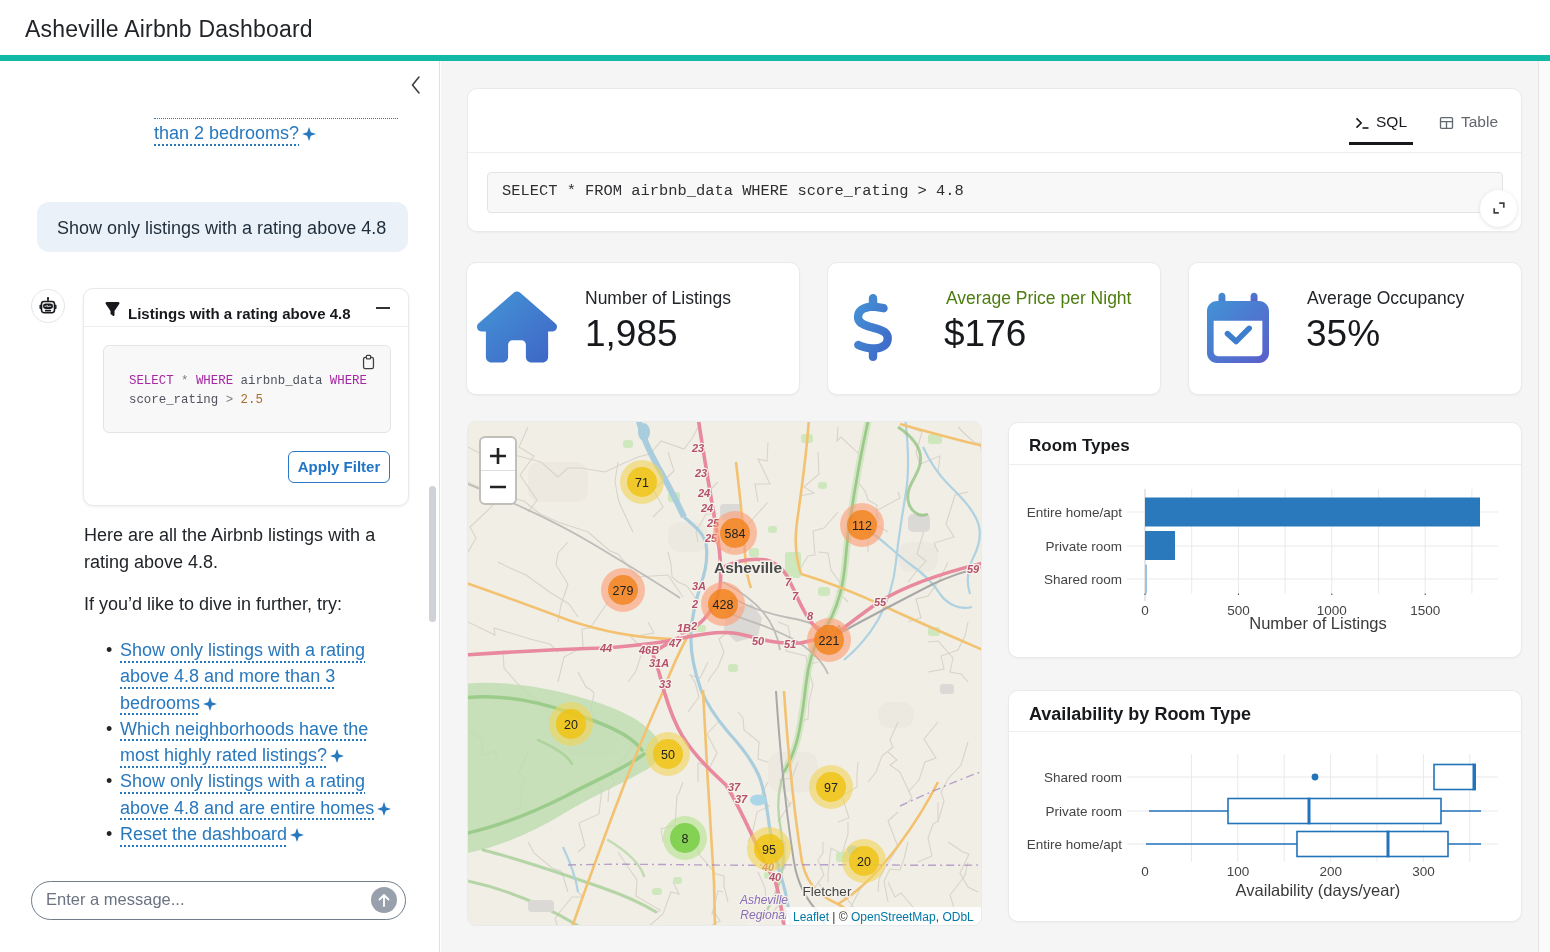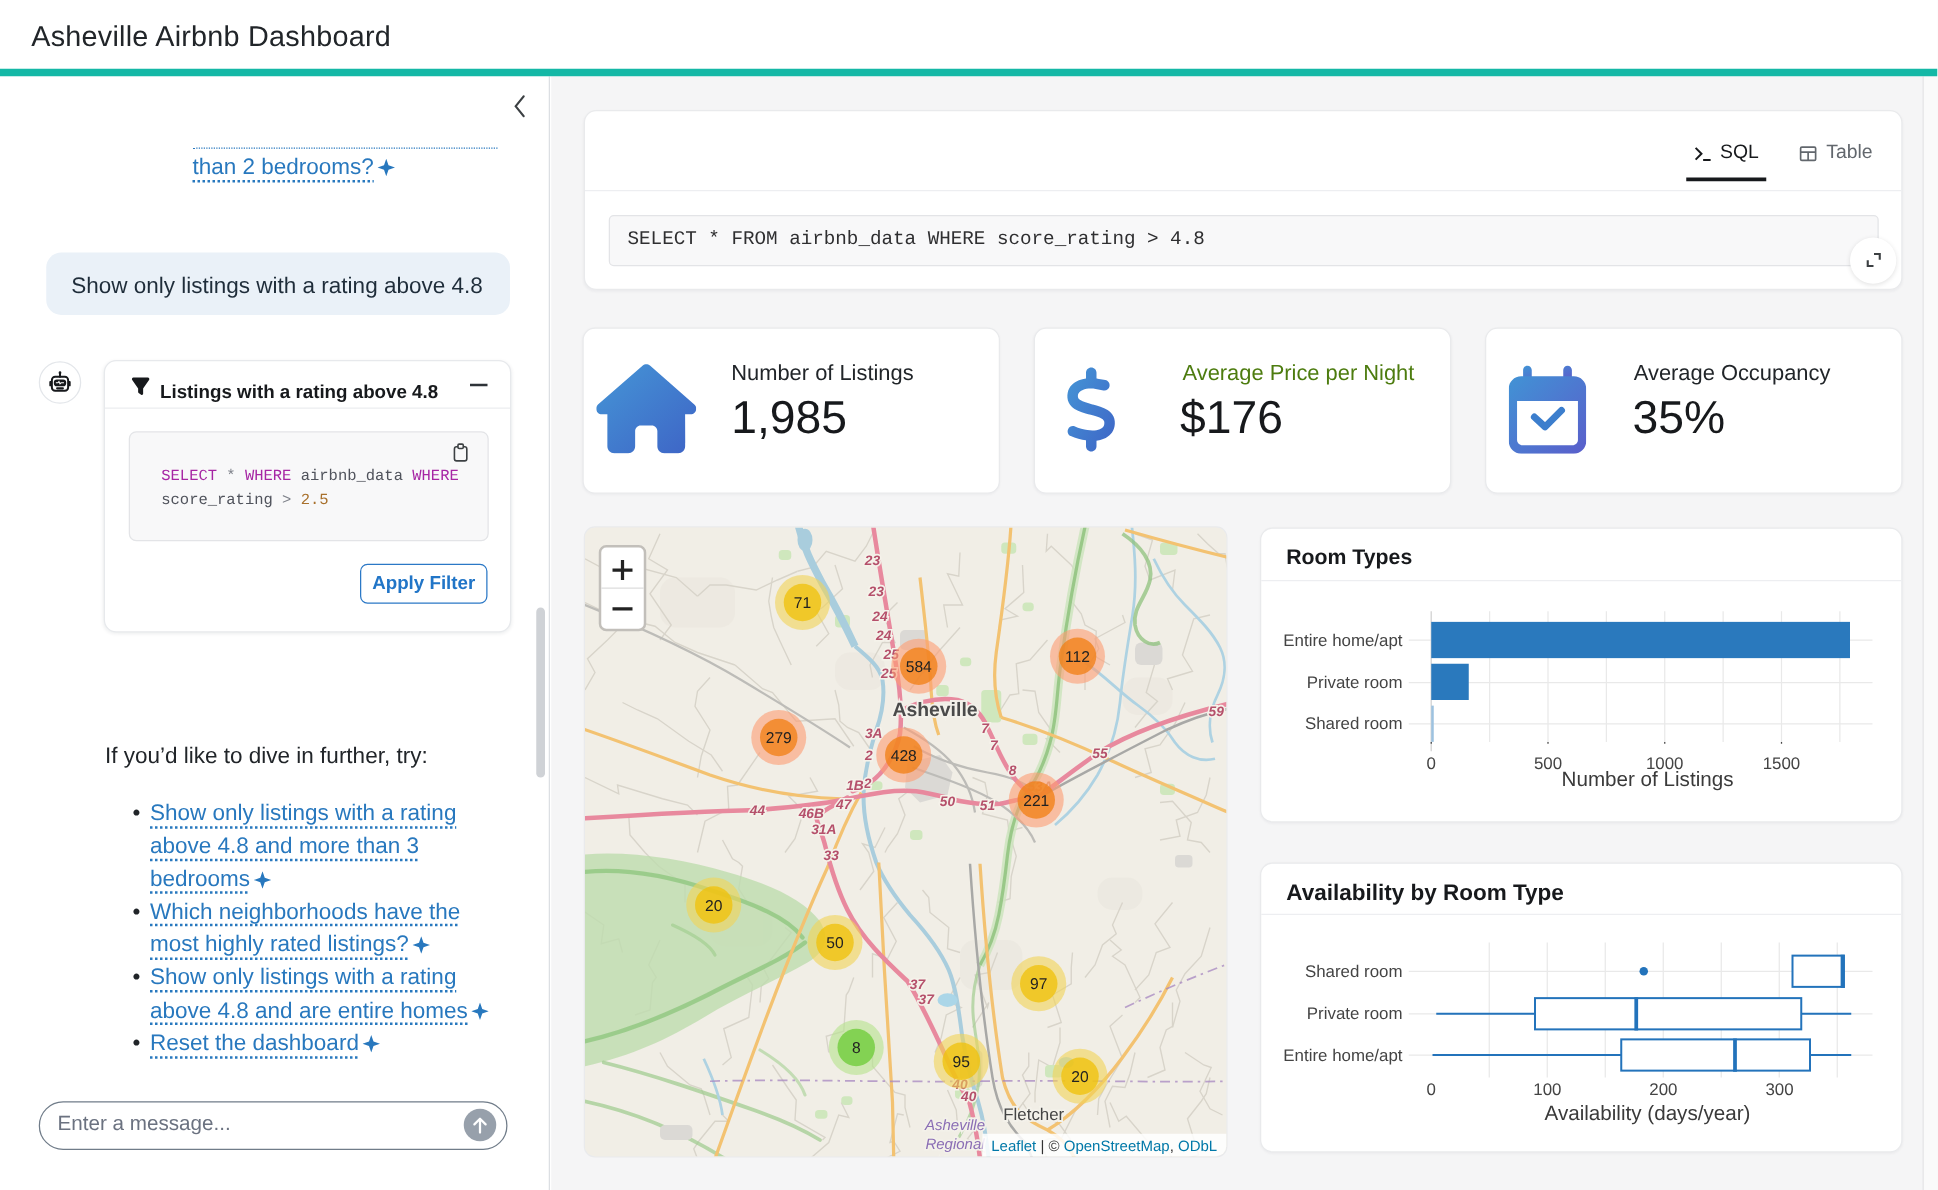--- a/index.html
+++ b/index.html
@@ -65,20 +65,21 @@
           <rect x="5" y="5.5" width="14" height="16" rx="2.5"></rect>
           <rect x="9" y="2.5" width="6" height="5" rx="1.3" fill="#f8f8f9"></rect>
         </svg>
       <div class="abs mono" style="left:45px; top:83px; font-size:12.4px; line-height:18.5px; color:#50535c; letter-spacing:0;">
         <span style="color:#a626a4">SELECT</span> <span style="color:#7d8089">*</span> <span style="color:#a626a4">WHERE</span> airbnb_data <span style="color:#a626a4">WHERE</span><br>score_rating <span style="color:#7d8089">&gt;</span> <span style="color:#a8702c">2.5</span>
       </div>
 
       <div class="abs" style="left:204px; top:162px; width:102px; height:32px; border:1.5px solid #2b78c6; border-radius:6px; color:#2175c7; font-size:15px; font-weight:700; text-align:center; line-height:29px;">Apply Filter</div>
     </div>
 
+    <div class="abs" style="left:84px; top:461px; width:300px; font-size:18px; line-height:26.5px; color:#212529;">Here are all the Airbnb listings with a rating above 4.8.</div>
     <div class="abs" style="left:84px; top:533px; width:315px; font-size:18px; color:#212529;">If you’d like to dive in further, try:</div>
 
     <div class="abs blue" style="left:120px; top:576px; width:280px; font-size:18px; line-height:26.3px;">
       <div style="position:relative; margin-bottom:0;"><span style="position:absolute; left:-14px; top:0; color:#212529;">•</span><span class="dotted-u">Show only listings with a rating above 4.8 and more than 3 bedrooms</span><svg width="14" height="14" viewBox="0 0 14 14" style="margin-left:3px; vertical-align:-2px;">
             <path d="M7 0 L8.8 5.2 L14 7 L8.8 8.8 L7 14 L5.2 8.8 L0 7 L5.2 5.2 Z" fill="#2878be"></path>
           </svg></div>
       <div style="position:relative;"><span style="position:absolute; left:-14px; top:0; color:#212529;">•</span><span class="dotted-u">Which neighborhoods have the most highly rated listings?</span><svg width="14" height="14" viewBox="0 0 14 14" style="margin-left:3px; vertical-align:-2px;">
             <path d="M7 0 L8.8 5.2 L14 7 L8.8 8.8 L7 14 L5.2 8.8 L0 7 L5.2 5.2 Z" fill="#2878be"></path>
           </svg></div>
       <div style="position:relative;"><span style="position:absolute; left:-14px; top:0; color:#212529;">•</span><span class="dotted-u">Show only listings with a rating above 4.8 and are entire homes</span><svg width="14" height="14" viewBox="0 0 14 14" style="margin-left:3px; vertical-align:-2px;">

